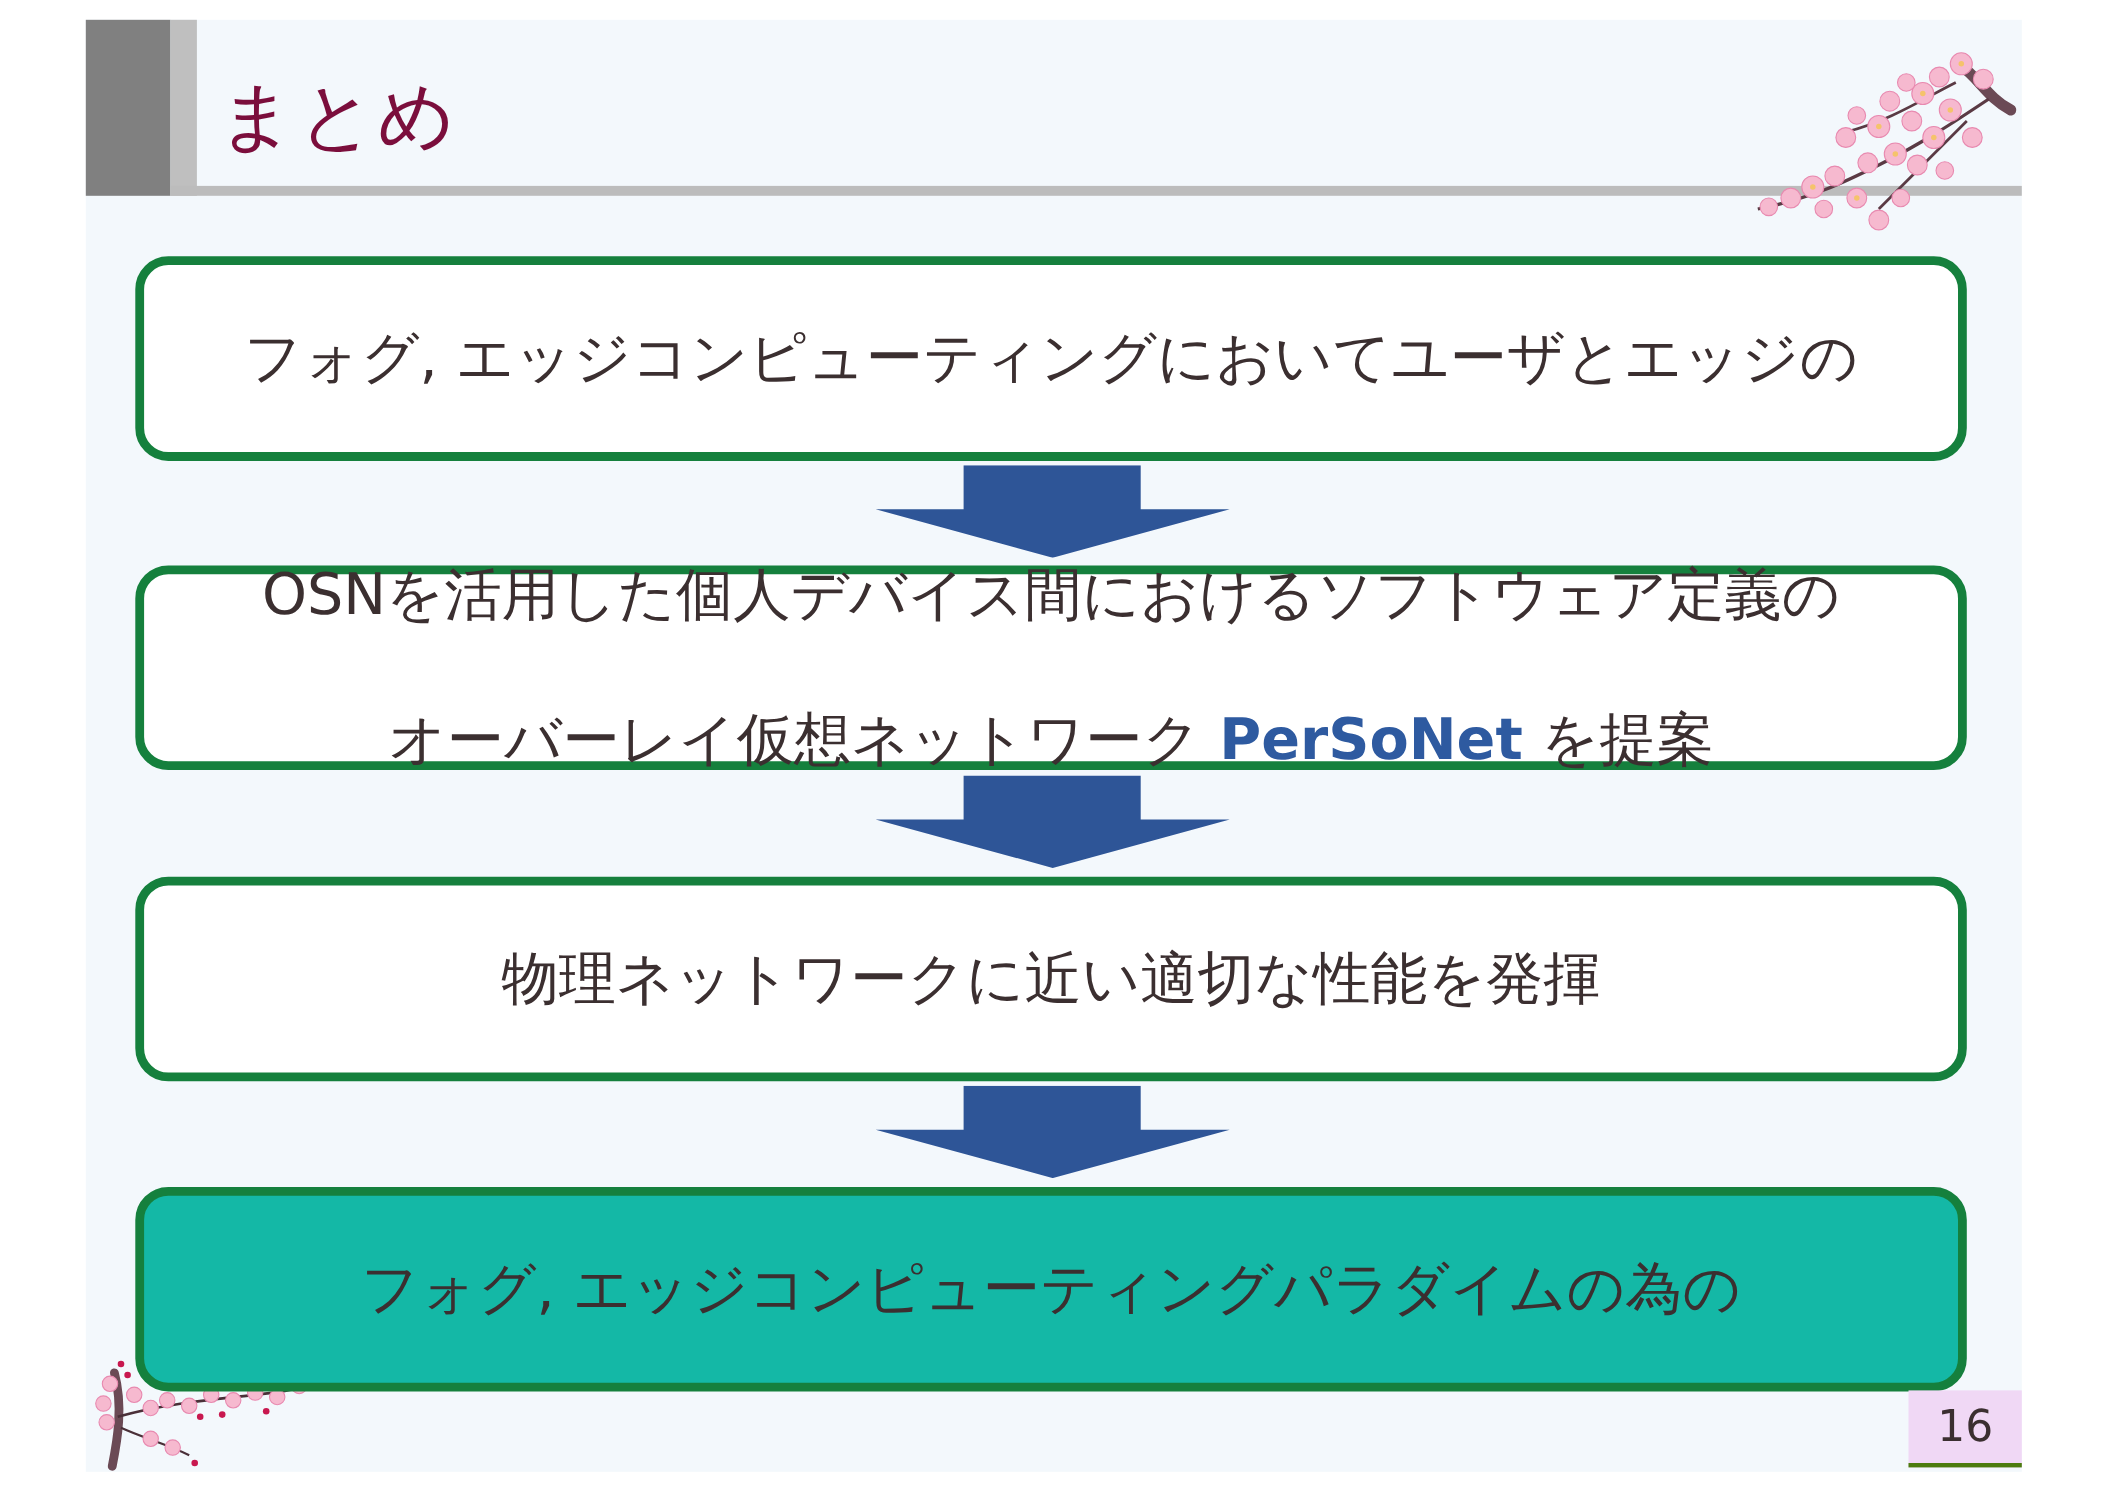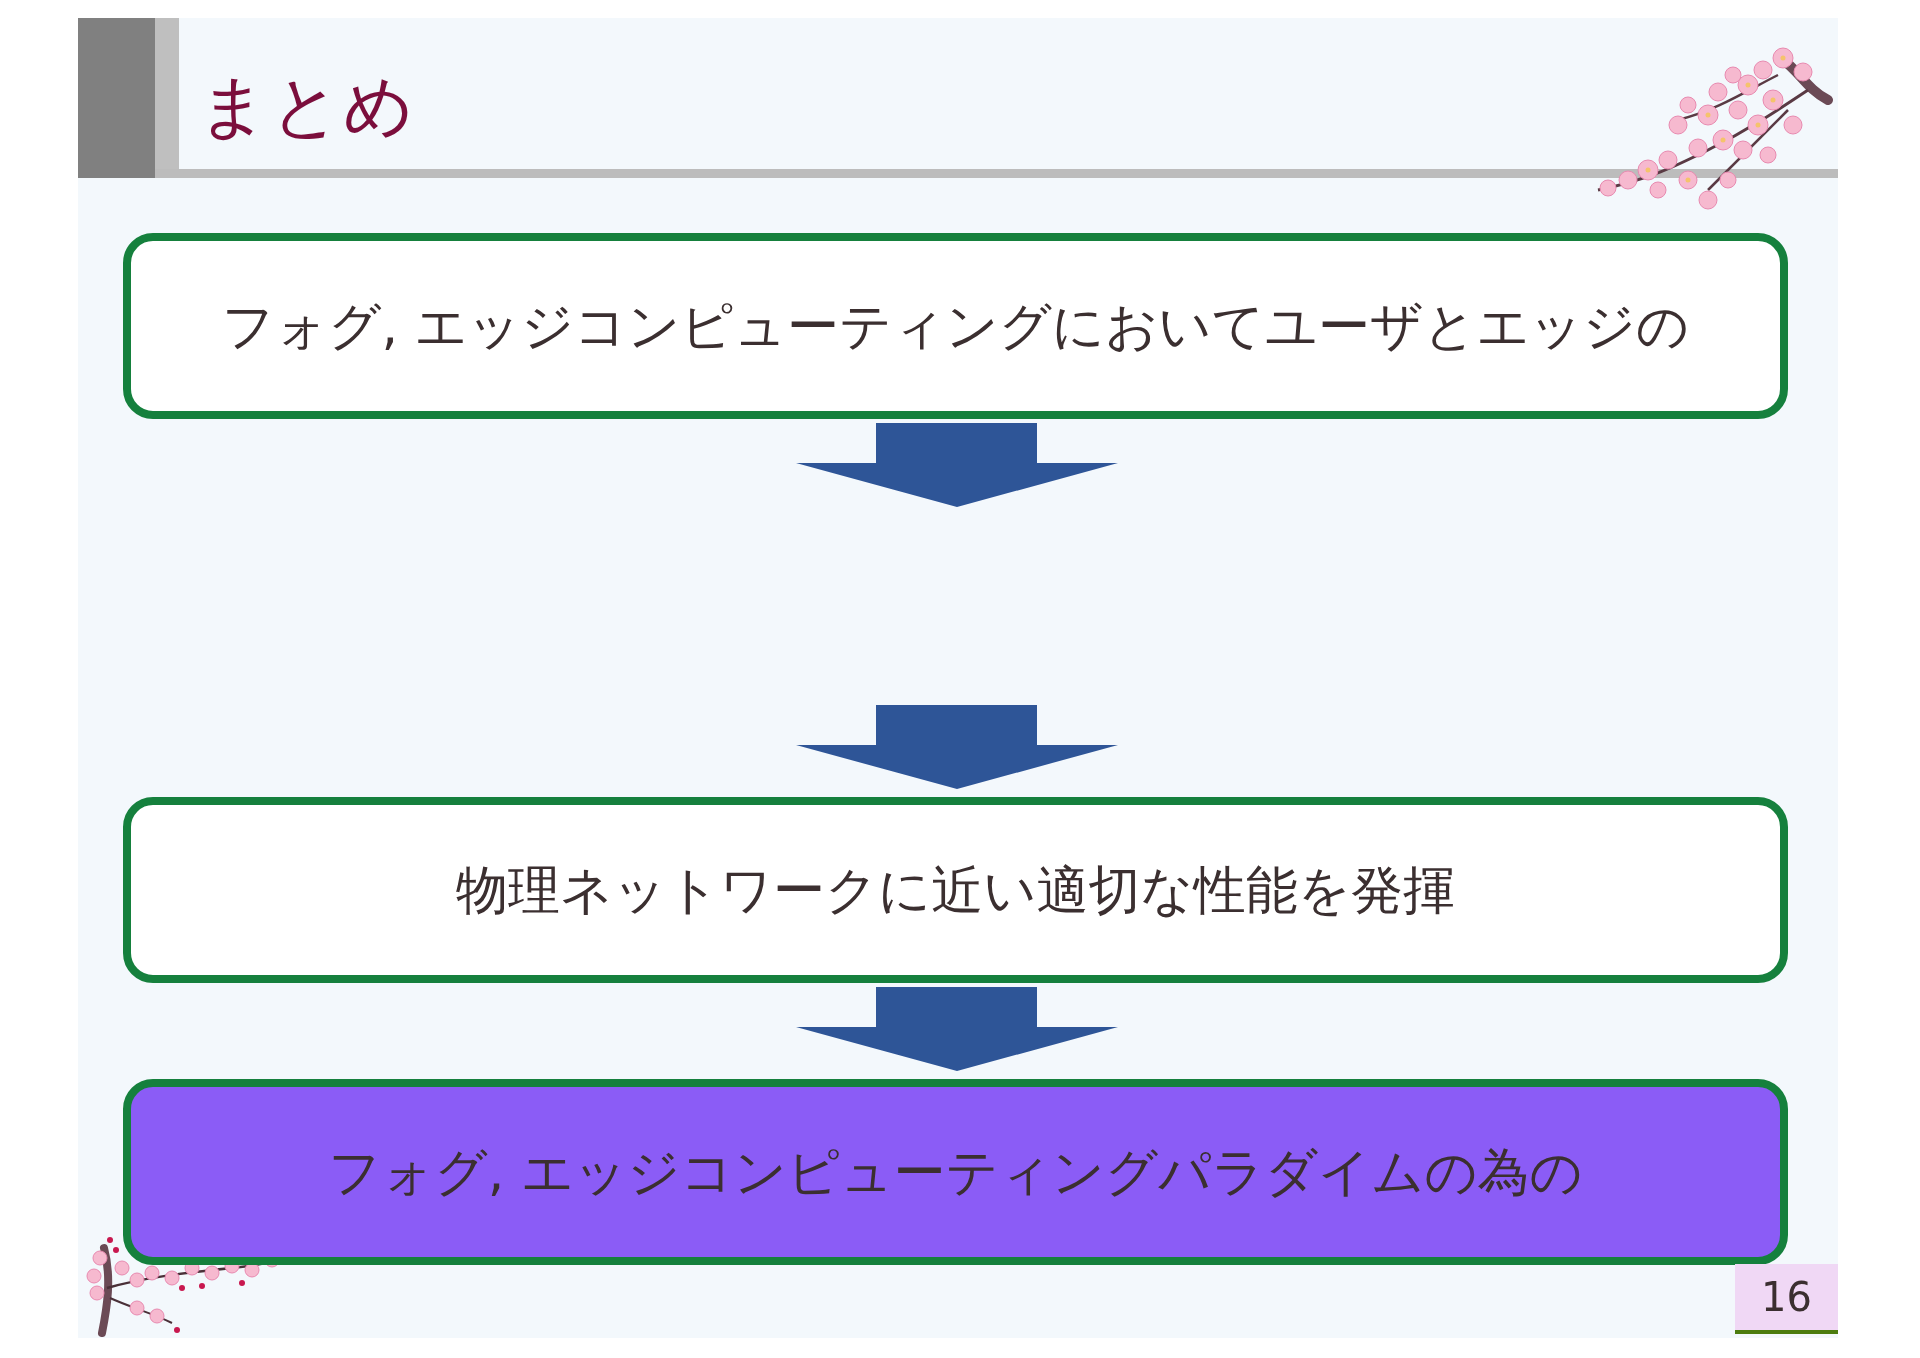--- a/index.html
+++ b/index.html
@@ -76,21 +76,21 @@
     display: flex;
     align-items: center;
     justify-content: center;
     text-align: center;
     color: #3b2f30;
     font-size: 52px;
     line-height: 66px;
     box-sizing: content-box;
   }
   .step-box.highlight {
-    background: #8b5cf6;
+    background: #14b8a6;
   }
   .step-box .inner {
     white-space: pre-line;
   }
   .accent {
     color: #2e5aa0;
     font-weight: bold;
   }
   .arrow {
     position: absolute;
@@ -199,20 +199,26 @@
   <div class="step-box" style="top:215px;">
     <div class="inner">
       <div>フォグ, エッジコンピューティングにおいてユーザとエッジの</div>
     </div>
   </div>
 
   <svg class="arrow" style="top:405px;" viewBox="0 0 322 84">
     <polygon points="80,0 241,0 241,40 322,40 161,84 0,40 80,40" fill="#2e5597"></polygon>
   </svg>
 
+  <div class="step-box" style="top:496px;">
+    <div class="inner">
+      <div>OSNを活用した個人デバイス間におけるソフトウェア定義の</div>
+      <div><span style="white-space:pre;">オーバーレイ仮想ネットワーク </span><span class="accent">PerSoNet</span><span style="white-space:pre;"> を提案</span></div>
+    </div>
+  </div>
 
   <svg class="arrow" style="top:687px;" viewBox="0 0 322 84">
     <polygon points="80,0 241,0 241,40 322,40 161,84 0,40 80,40" fill="#2e5597"></polygon>
   </svg>
 
   <div class="step-box" style="top:779px;">
     <div class="inner">
       <div>物理ネットワークに近い適切な性能を発揮</div>
     </div>
   </div>

